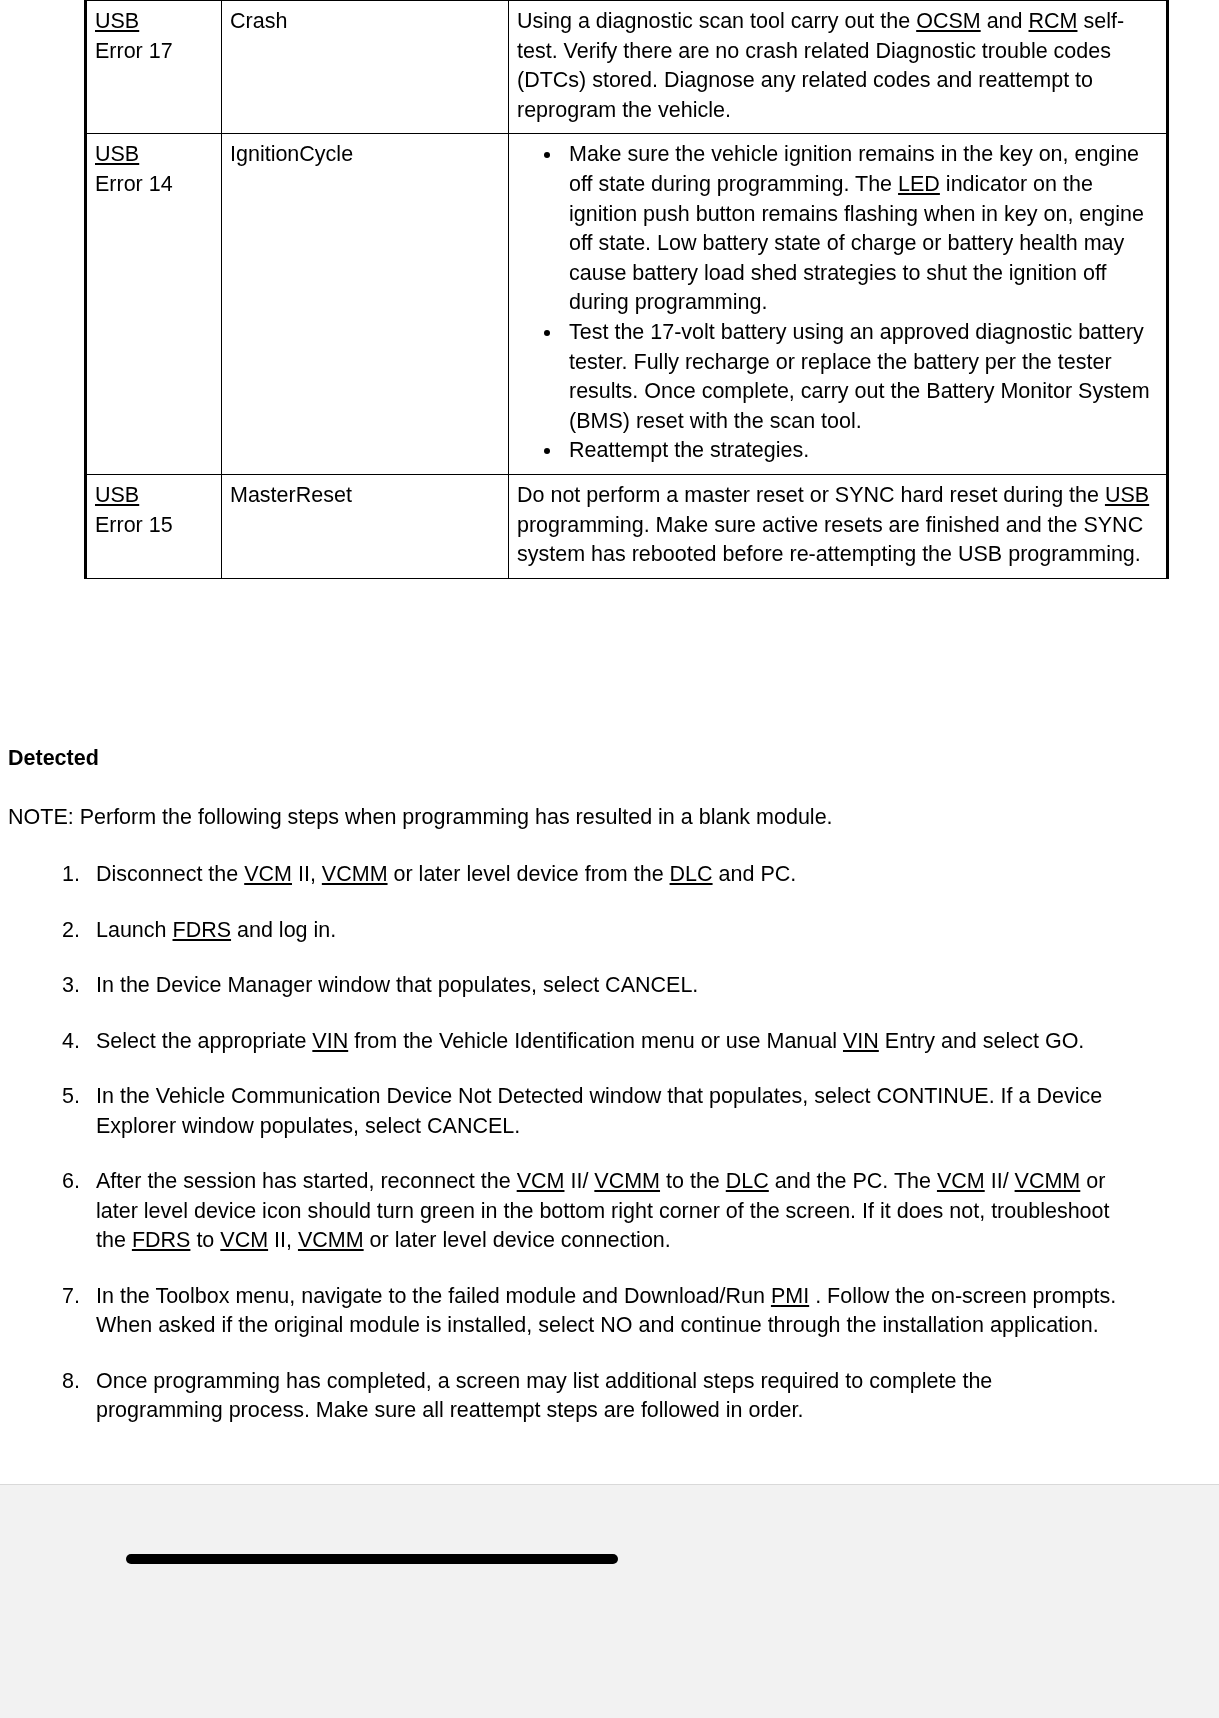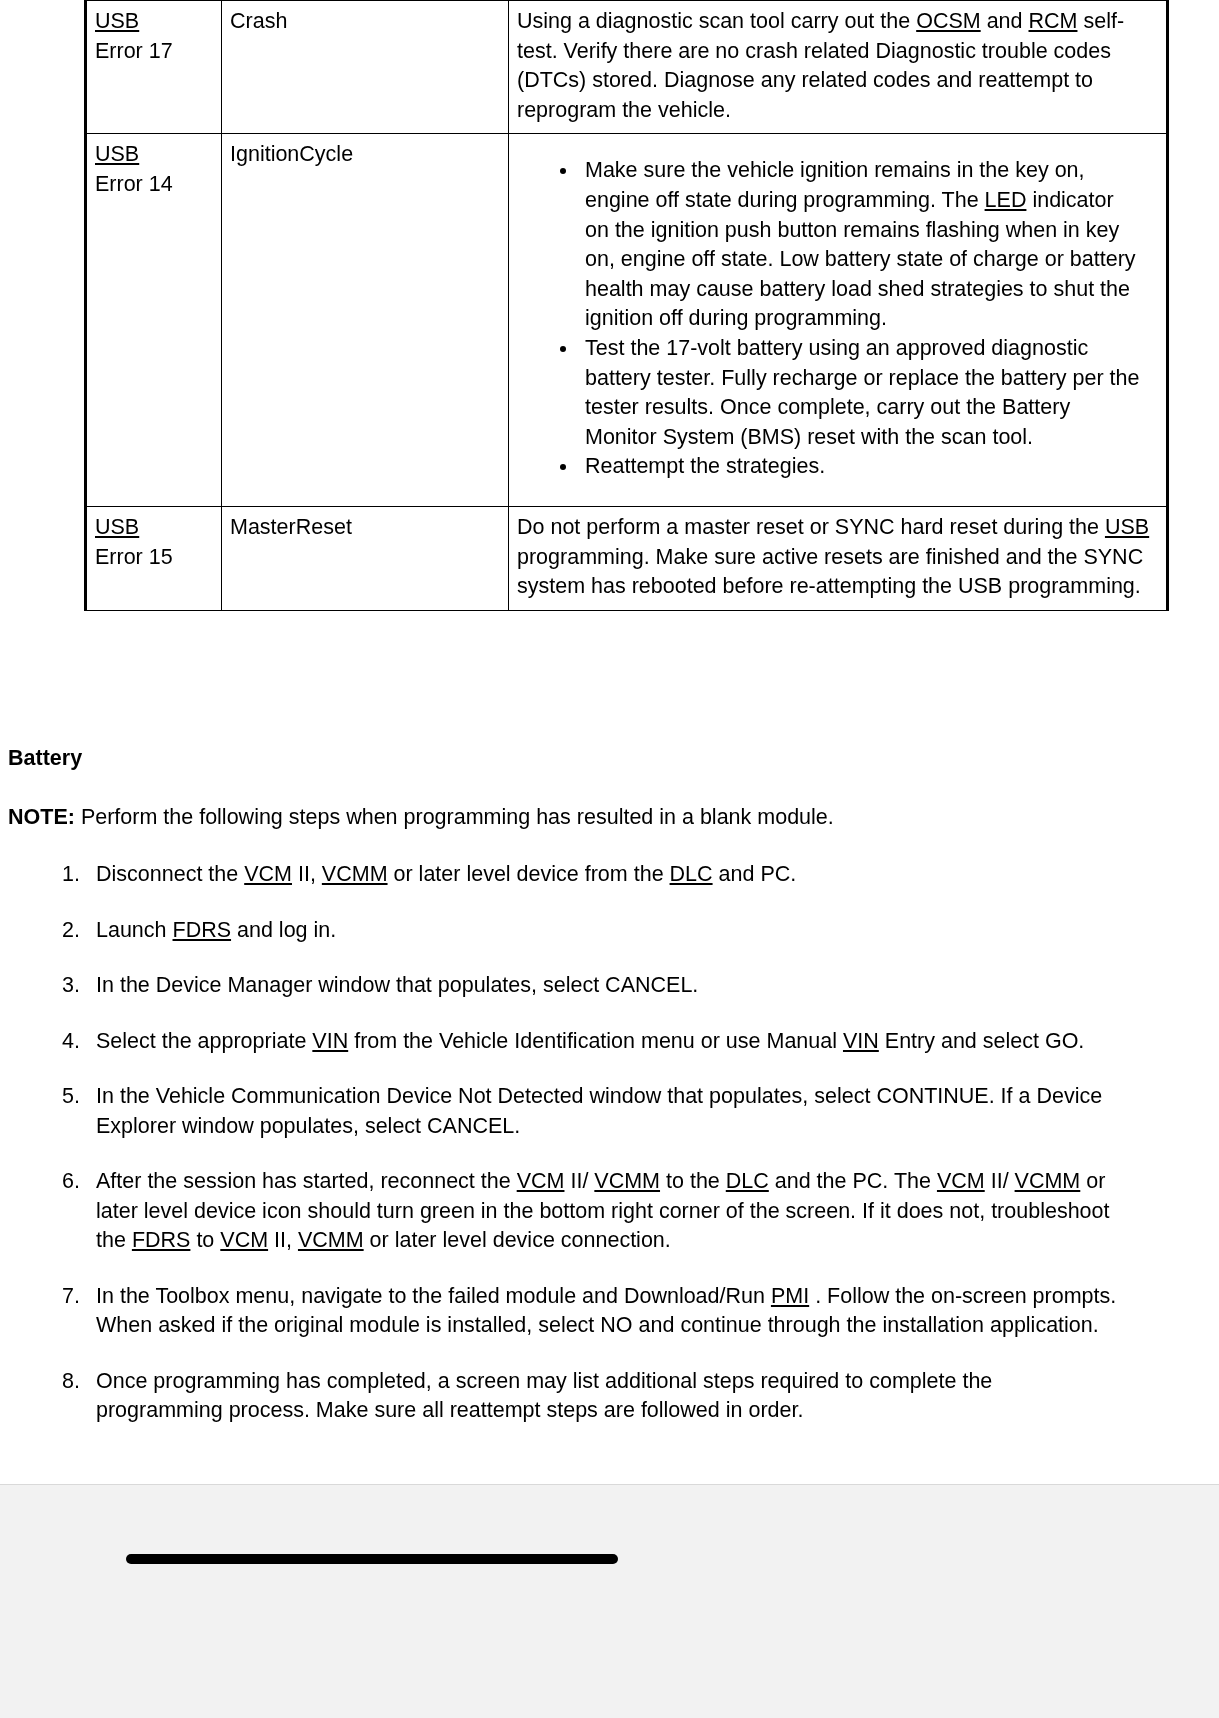--- a/index.html
+++ b/index.html
@@ -52,21 +52,21 @@
 
   .row-top-thick td { border-top: 3px solid #000; }
   .row-bot-thick td { border-bottom: 3px solid #000; }
 
   .ul-term {
     text-decoration: underline;
     text-underline-offset: 2px;
   }
 
   ul.cell-list {
-    margin: 16px;
+    margin: 0;
     padding: 0 0 0 46px;
     list-style-type: disc;
   }
   ul.cell-list li {
     margin: 0 0 0 0;
     padding-left: 6px;
     font-size: 21.5px;
     line-height: 29.6px;
   }
 
@@ -81,21 +81,21 @@
     font-size: 21.5px;
     font-weight: bold;
     margin: 0 0 32px 0;
     line-height: 26px;
   }
   p.note {
     font-size: 21.5px;
     margin: 0 0 28px 0;
     line-height: 29px;
   }
-  p.note .note-label { font-weight: bold; font-style: normal; }
+  p.note .note-label { font-weight: normal; font-style: normal; }
   p.note .note-body  { }
 
   ol.steps {
     margin: 0;
     padding-left: 78px;
     font-size: 21.5px;
     line-height: 29.5px;
     list-style-type: decimal;
   }
   ol.steps > li {
@@ -165,21 +165,21 @@
           <td class="col-name">MasterReset</td>
           <td class="col-desc">Do not perform a master reset or SYNC hard reset during the <span class="ul-term">USB</span> programming. Make sure active resets are finished and the SYNC system has rebooted before re-attempting the USB programming.</td>
         </tr>
 
       </tbody>
     </table>
   </div>
 
   <div class="content">
 
-    <h2 class="section-head">Battery</h2>
+    <h2 class="section-head">Detected</h2>
 
     <p class="note">
       <span class="note-label">NOTE:</span>
       <span class="note-body">Perform the following steps when programming has resulted in a blank module.</span>
     </p>
 
     <ol class="steps">
       <li>Disconnect the <span class="ul-term">VCM</span> II, <span class="ul-term">VCMM</span> or later level device from the <span class="ul-term">DLC</span> and PC.</li>
 
       <li>Launch <span class="ul-term">FDRS</span> and log in.</li>

